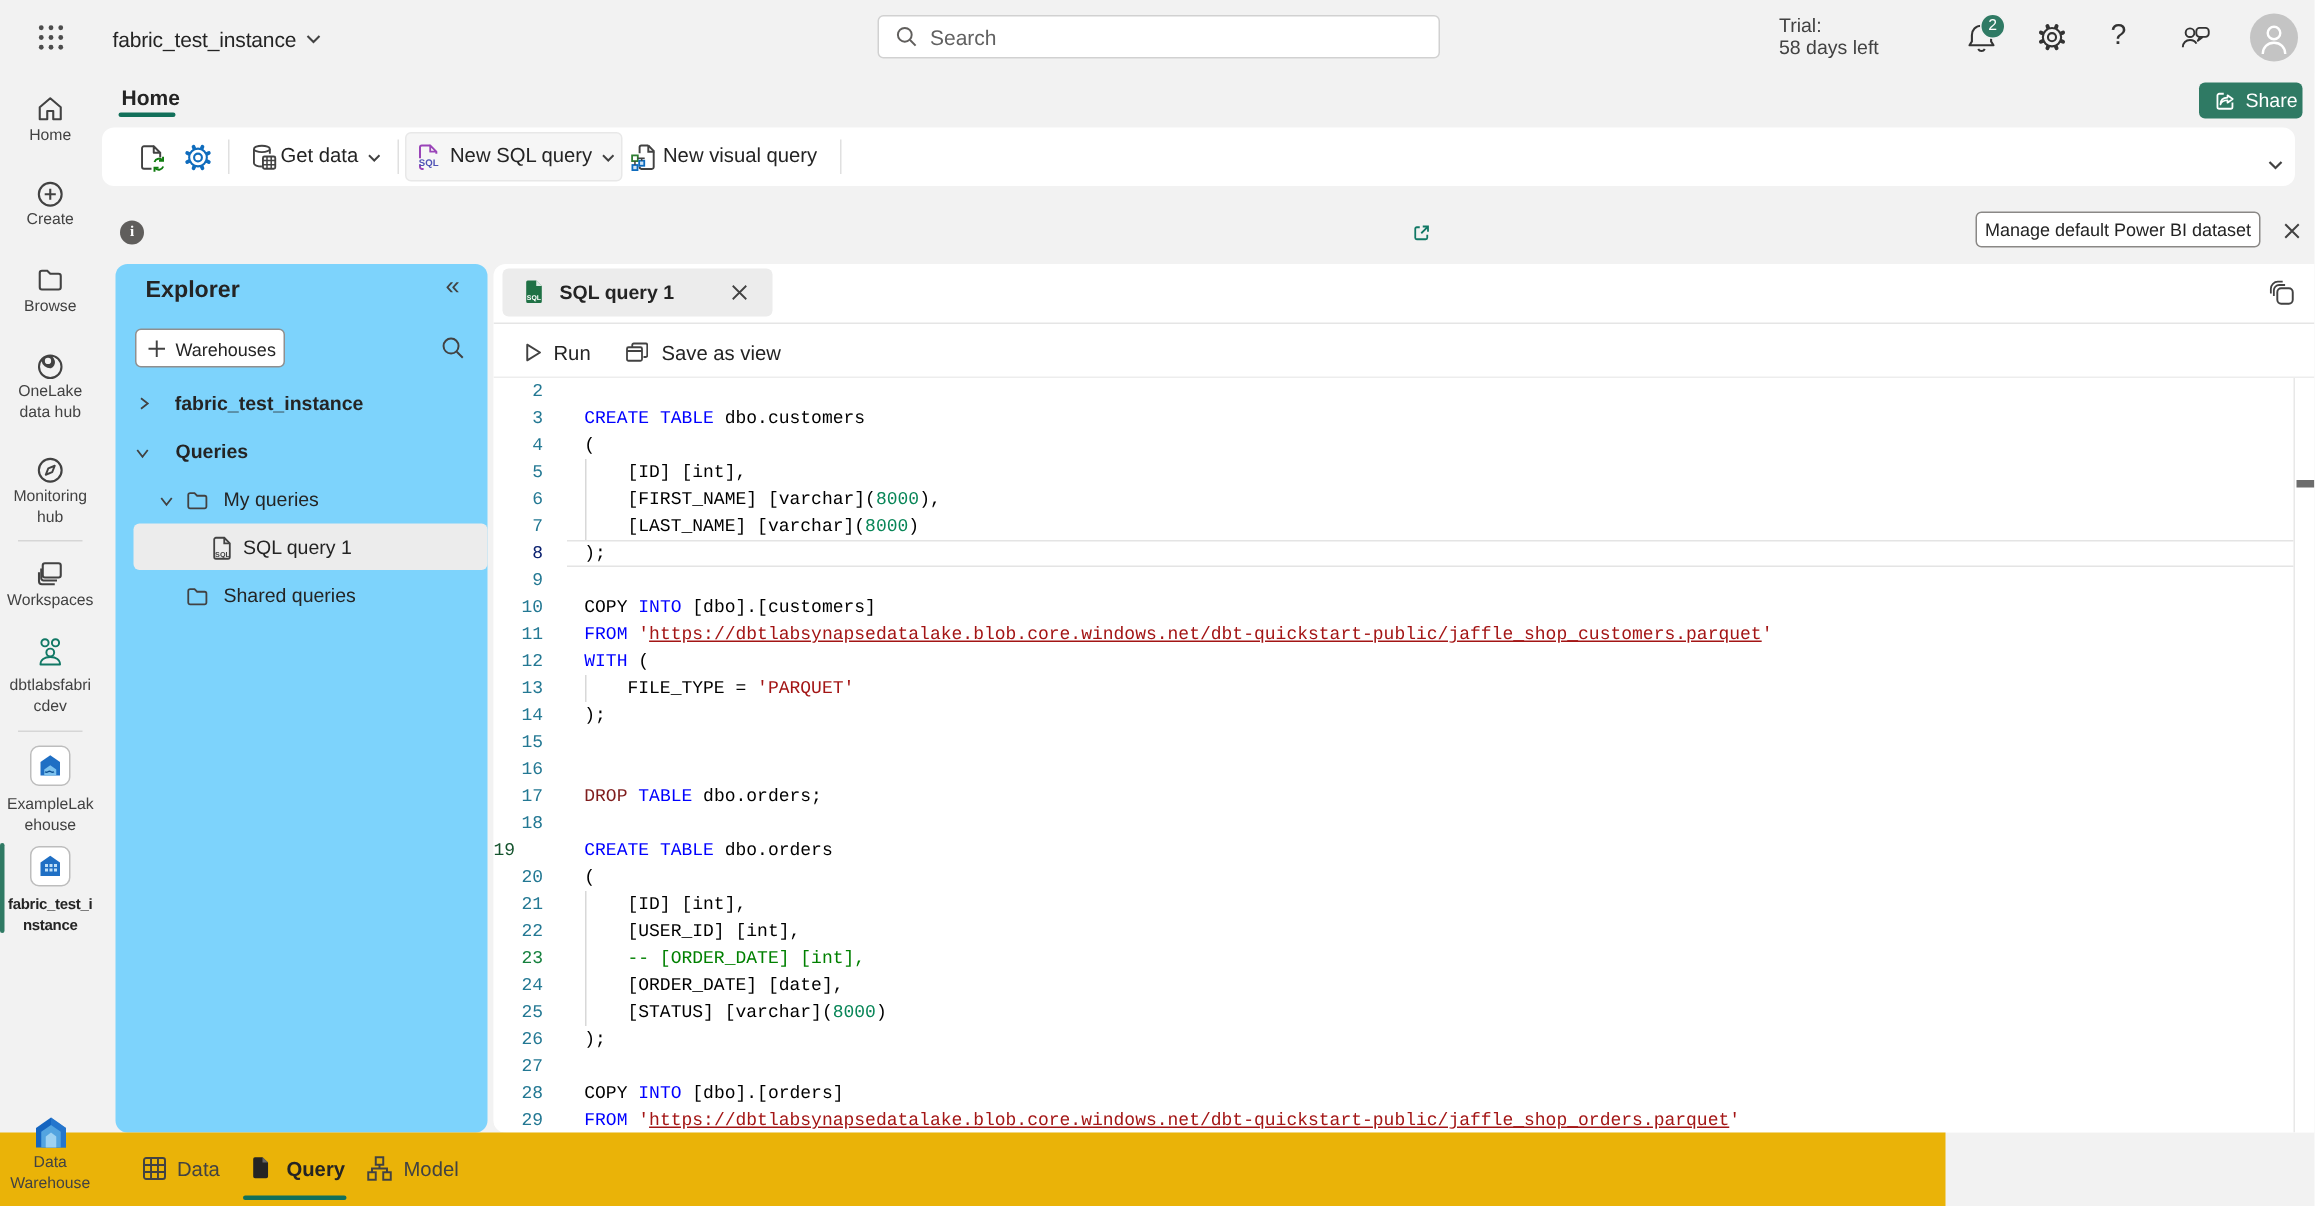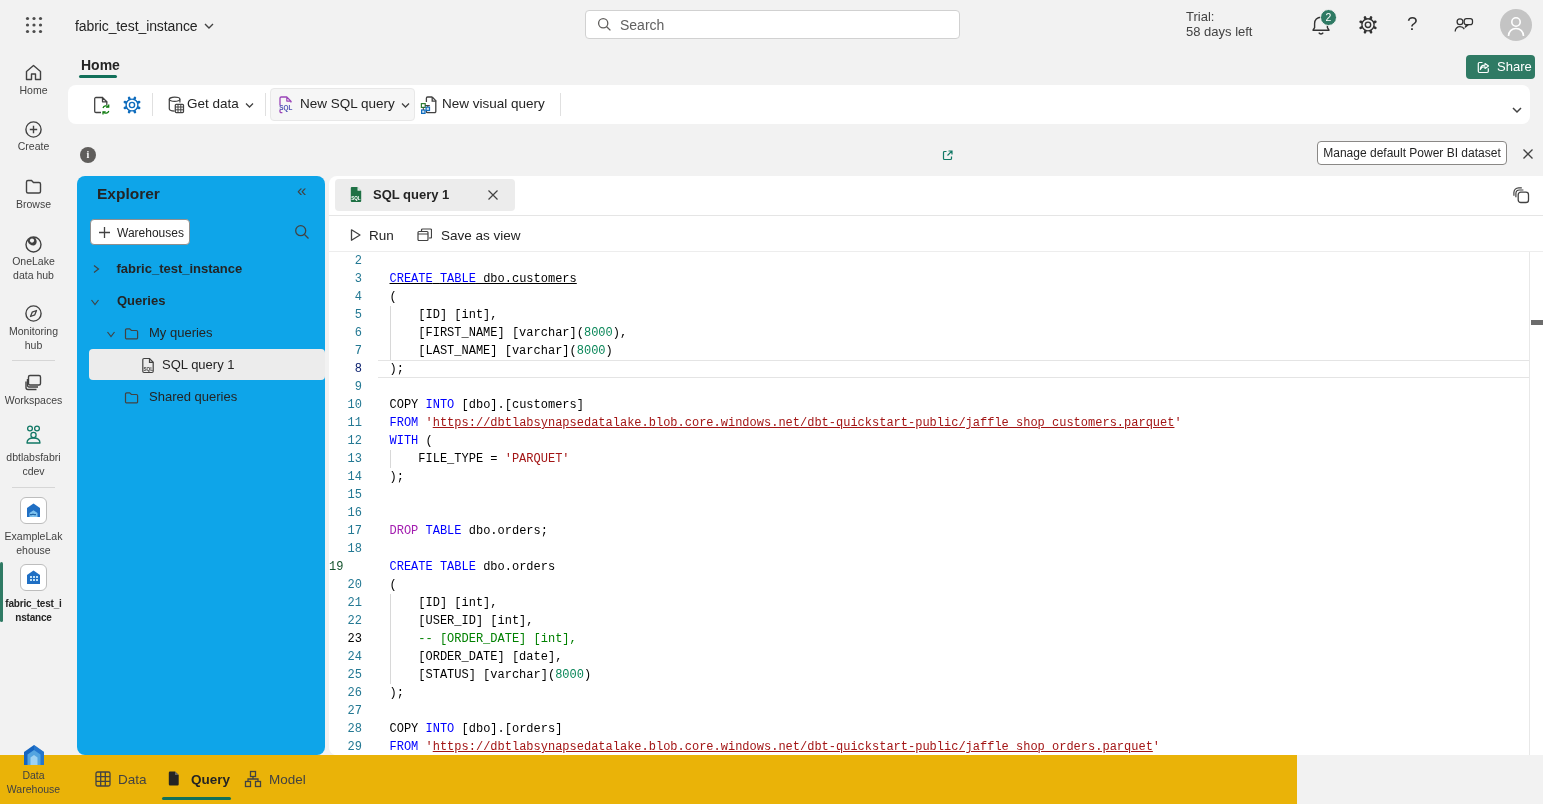--- a/index.html
+++ b/index.html
@@ -228,21 +228,21 @@
   <svg class="abs" style="left:941px;top:25px;" width="13" height="13" viewBox="0 0 13 13">
     <path d="M5.5 2.5 h-2 a1 1 0 0 0-1 1 v6 a1 1 0 0 0 1 1 h6 a1 1 0 0 0 1-1 v-2" fill="none" stroke="#117865" stroke-width="1.2"></path>
     <path d="M7.5 2 h3.5 v3.5 M10.8 2.2 L6.5 6.5" fill="none" stroke="#117865" stroke-width="1.2"></path>
   </svg>
   <div class="abs" style="left:1317px;top:17px;width:190px;height:24px;background:#fff;border:1px solid #8a8886;border-radius:4px;font-size:12px;color:#242424;text-align:center;line-height:22px;white-space:nowrap;">Manage default Power BI dataset</div>
   <svg class="abs" style="left:1521px;top:23px;" width="14" height="14" viewBox="0 0 14 14">
     <path d="M2.5 2.5 L11.5 11.5 M11.5 2.5 L2.5 11.5" stroke="#424242" stroke-width="1.3"></path>
   </svg>
 </div>
 
-<div class="abs" style="left:77px;top:176px;width:248px;height:579px;background:#0ea5e9;border-radius:8px;">
+<div class="abs" style="left:77px;top:176px;width:248px;height:579px;background:#7dd3fc;border-radius:8px;">
   <div class="abs" style="left:20px;top:9px;font-size:15.5px;font-weight:bold;color:#242424;">Explorer</div>
   <div class="abs" style="left:220px;top:5px;font-size:17px;color:#424242;">«</div>
   <div class="abs" style="left:13px;top:43px;width:100px;height:26px;border:1px solid #8f8f8f;border-radius:4px;background:#fff;">
     <svg class="abs" style="left:7px;top:6px;" width="13" height="13" viewBox="0 0 13 13">
       <path d="M6.5 1 V12 M1 6.5 H12" stroke="#424242" stroke-width="1.3"></path>
     </svg>
     <div class="abs" style="left:26px;top:5.5px;font-size:12px;color:#242424;">Warehouses</div>
   </div>
   <svg class="abs" style="left:217px;top:48px;" width="16" height="16" viewBox="0 0 16 16">
     <circle cx="6.7" cy="6.7" r="5" fill="none" stroke="#424242" stroke-width="1.3"></circle>
@@ -308,21 +308,21 @@
   </svg>
   <div class="abs" style="left:112px;top:52px;font-size:13.5px;color:#242424;">Save as view</div>
 
   <div class="abs" style="left:0;top:76px;width:1214px;height:503px;background:#fff;font-family:'Liberation Mono',monospace;font-size:12px;line-height:18px;">
 <div class="abs" style="left:49px;top:108px;width:1151px;height:18px;border-top:1px solid #e4e4e4;border-bottom:1px solid #e4e4e4;"></div>
 <div class="abs" style="left:61px;top:54px;width:1px;height:54px;background:#d8d8d8;"></div>
 <div class="abs" style="left:61px;top:198px;width:1px;height:18px;background:#d8d8d8;"></div>
 <div class="abs" style="left:61px;top:342px;width:1px;height:90px;background:#d8d8d8;"></div>
 <div class="abs" style="left:0;top:0px;width:33px;text-align:right;color:#237893;">2</div>
 <div class="abs" style="left:0;top:18px;width:33px;text-align:right;color:#237893;">3</div>
-<div class="abs" style="left:60.5px;top:18px;white-space:pre;color:#000;text-decoration:underline;"><span style="color:#0000ff">CREATE</span><span> </span><span style="color:#0000ff">TABLE</span><span> dbo.customers</span></div>
+<div class="abs" style="left:60.5px;top:18px;white-space:pre;color:#000;"><span style="color:#0000ff">CREATE</span><span> </span><span style="color:#0000ff">TABLE</span><span> dbo.customers</span></div>
 <div class="abs" style="left:0;top:36px;width:33px;text-align:right;color:#237893;">4</div>
 <div class="abs" style="left:60.5px;top:36px;white-space:pre;color:#000;"><span>(</span></div>
 <div class="abs" style="left:0;top:54px;width:33px;text-align:right;color:#237893;">5</div>
 <div class="abs" style="left:60.5px;top:54px;white-space:pre;color:#000;"><span>    [ID] [int],</span></div>
 <div class="abs" style="left:0;top:72px;width:33px;text-align:right;color:#237893;">6</div>
 <div class="abs" style="left:60.5px;top:72px;white-space:pre;color:#000;"><span>    [FIRST_NAME] [varchar](</span><span style="color:#098658">8000</span><span>),</span></div>
 <div class="abs" style="left:0;top:90px;width:33px;text-align:right;color:#237893;">7</div>
 <div class="abs" style="left:60.5px;top:90px;white-space:pre;color:#000;"><span>    [LAST_NAME] [varchar](</span><span style="color:#098658">8000</span><span>)</span></div>
 <div class="abs" style="left:0;top:108px;width:33px;text-align:right;color:#0b216f;">8</div>
 <div class="abs" style="left:60.5px;top:108px;white-space:pre;color:#000;"><span>);</span></div>
@@ -333,31 +333,31 @@
 <div class="abs" style="left:60.5px;top:162px;white-space:pre;color:#000;"><span style="color:#0000ff">FROM</span><span> </span><span style="color:#a31515">'</span><span style="color:#a31515;text-decoration:underline">https://dbtlabsynapsedatalake.blob.core.windows.net/dbt-quickstart-public/jaffle_shop_customers.parquet</span><span style="color:#a31515">'</span></div>
 <div class="abs" style="left:0;top:180px;width:33px;text-align:right;color:#237893;">12</div>
 <div class="abs" style="left:60.5px;top:180px;white-space:pre;color:#000;"><span style="color:#0000ff">WITH</span><span> (</span></div>
 <div class="abs" style="left:0;top:198px;width:33px;text-align:right;color:#237893;">13</div>
 <div class="abs" style="left:60.5px;top:198px;white-space:pre;color:#000;"><span>    FILE_TYPE = </span><span style="color:#a31515">'PARQUET'</span></div>
 <div class="abs" style="left:0;top:216px;width:33px;text-align:right;color:#237893;">14</div>
 <div class="abs" style="left:60.5px;top:216px;white-space:pre;color:#000;"><span>);</span></div>
 <div class="abs" style="left:0;top:234px;width:33px;text-align:right;color:#237893;">15</div>
 <div class="abs" style="left:0;top:252px;width:33px;text-align:right;color:#237893;">16</div>
 <div class="abs" style="left:0;top:270px;width:33px;text-align:right;color:#237893;">17</div>
-<div class="abs" style="left:60.5px;top:270px;white-space:pre;color:#000;"><span style="color:#a21caf">DROP</span><span> </span><span style="color:#0000ff">TABLE</span><span> dbo.orders;</span></div>
+<div class="abs" style="left:60.5px;top:270px;white-space:pre;color:#000;"><span style="color:#7f1d1d">DROP</span><span> </span><span style="color:#0000ff">TABLE</span><span> dbo.orders;</span></div>
 <div class="abs" style="left:0;top:288px;width:33px;text-align:right;color:#237893;">18</div>
 <div class="abs" style="left:0;top:306px;width:33px;text-align:left;color:#14532d;">19</div>
 <div class="abs" style="left:60.5px;top:306px;white-space:pre;color:#000;"><span style="color:#0000ff">CREATE</span><span> </span><span style="color:#0000ff">TABLE</span><span> dbo.orders</span></div>
 <div class="abs" style="left:0;top:324px;width:33px;text-align:right;color:#237893;">20</div>
 <div class="abs" style="left:60.5px;top:324px;white-space:pre;color:#000;"><span>(</span></div>
 <div class="abs" style="left:0;top:342px;width:33px;text-align:right;color:#237893;">21</div>
 <div class="abs" style="left:60.5px;top:342px;white-space:pre;color:#000;"><span>    [ID] [int],</span></div>
 <div class="abs" style="left:0;top:360px;width:33px;text-align:right;color:#237893;">22</div>
 <div class="abs" style="left:60.5px;top:360px;white-space:pre;color:#000;"><span>    [USER_ID] [int],</span></div>
-<div class="abs" style="left:0;top:378px;width:33px;text-align:right;color:#000000;">23</div>
+<div class="abs" style="left:0;top:378px;width:33px;text-align:right;color:#15803d;">23</div>
 <div class="abs" style="left:60.5px;top:378px;white-space:pre;color:#000;"><span style="color:#008000">    -- [ORDER_DATE] [int],</span></div>
 <div class="abs" style="left:0;top:396px;width:33px;text-align:right;color:#237893;">24</div>
 <div class="abs" style="left:60.5px;top:396px;white-space:pre;color:#000;"><span>    [ORDER_DATE] [date],</span></div>
 <div class="abs" style="left:0;top:414px;width:33px;text-align:right;color:#237893;">25</div>
 <div class="abs" style="left:60.5px;top:414px;white-space:pre;color:#000;"><span>    [STATUS] [varchar](</span><span style="color:#098658">8000</span><span>)</span></div>
 <div class="abs" style="left:0;top:432px;width:33px;text-align:right;color:#237893;">26</div>
 <div class="abs" style="left:60.5px;top:432px;white-space:pre;color:#000;"><span>);</span></div>
 <div class="abs" style="left:0;top:450px;width:33px;text-align:right;color:#237893;">27</div>
 <div class="abs" style="left:0;top:468px;width:33px;text-align:right;color:#237893;">28</div>
 <div class="abs" style="left:60.5px;top:468px;white-space:pre;color:#000;"><span>COPY </span><span style="color:#0000ff">INTO</span><span> [dbo].[orders]</span></div>

